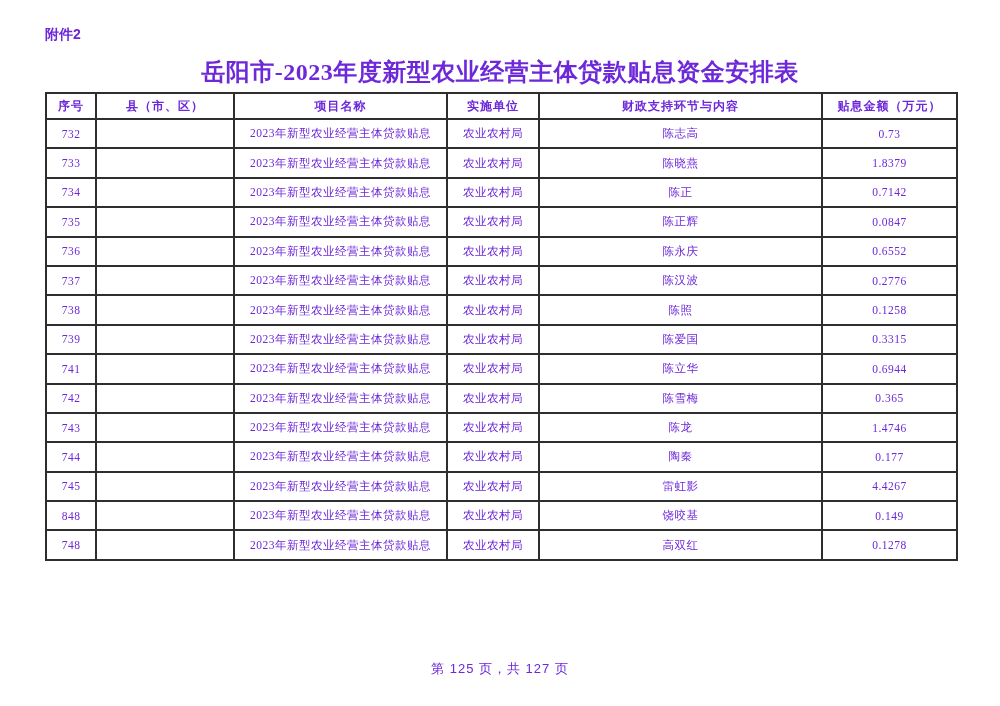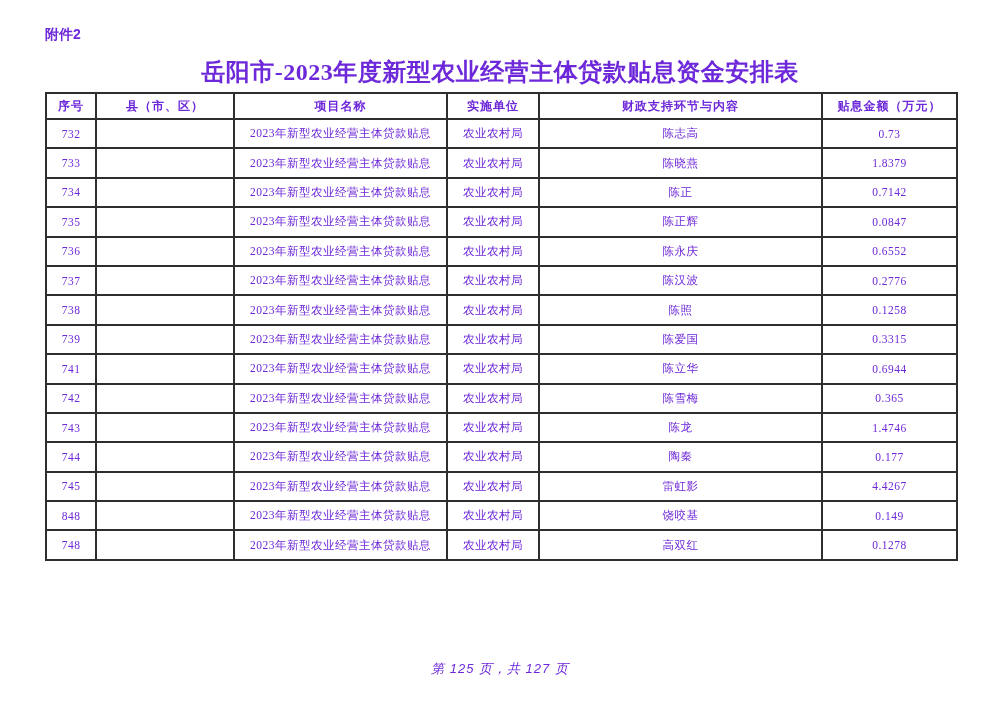--- a/index.html
+++ b/index.html
@@ -64,21 +64,20 @@
   td.cell-amount, td.cell-seq { letter-spacing: 1px; }
   .footer {
     position: absolute;
     left: 0;
     top: 660px;
     width: 100%;
     text-align: center;
     font-size: 13px;
     font-family: "Liberation Sans", "DejaVu Sans", sans-serif;
     letter-spacing: 1px;
-    font-style: italic;
   }
 </style>
 </head>
 <body>
 
 <div class="page">
   <div class="attachment">附件2</div>
 
   <h1 class="title">岳阳市-2023年度新型农业经营主体贷款贴息资金安排表</h1>
 

